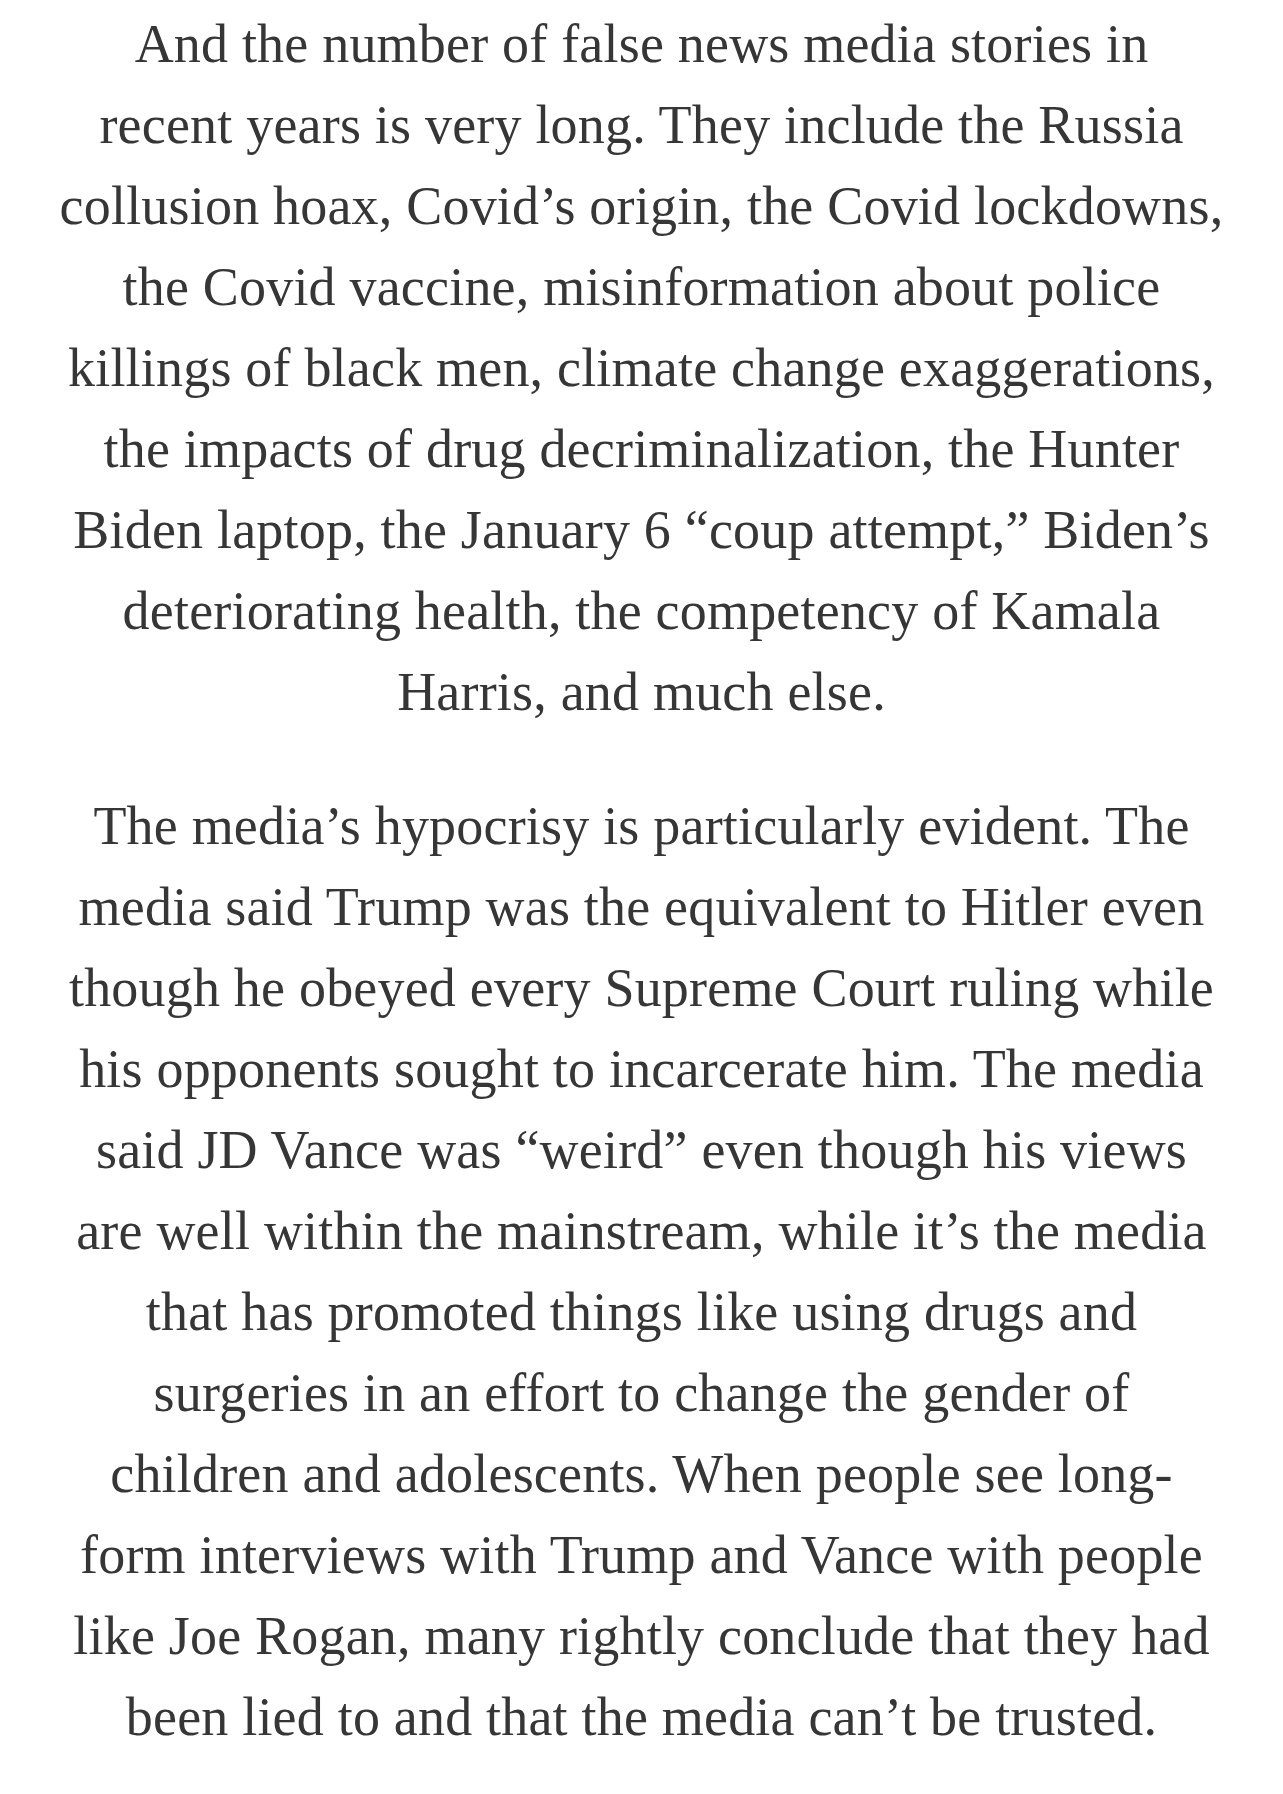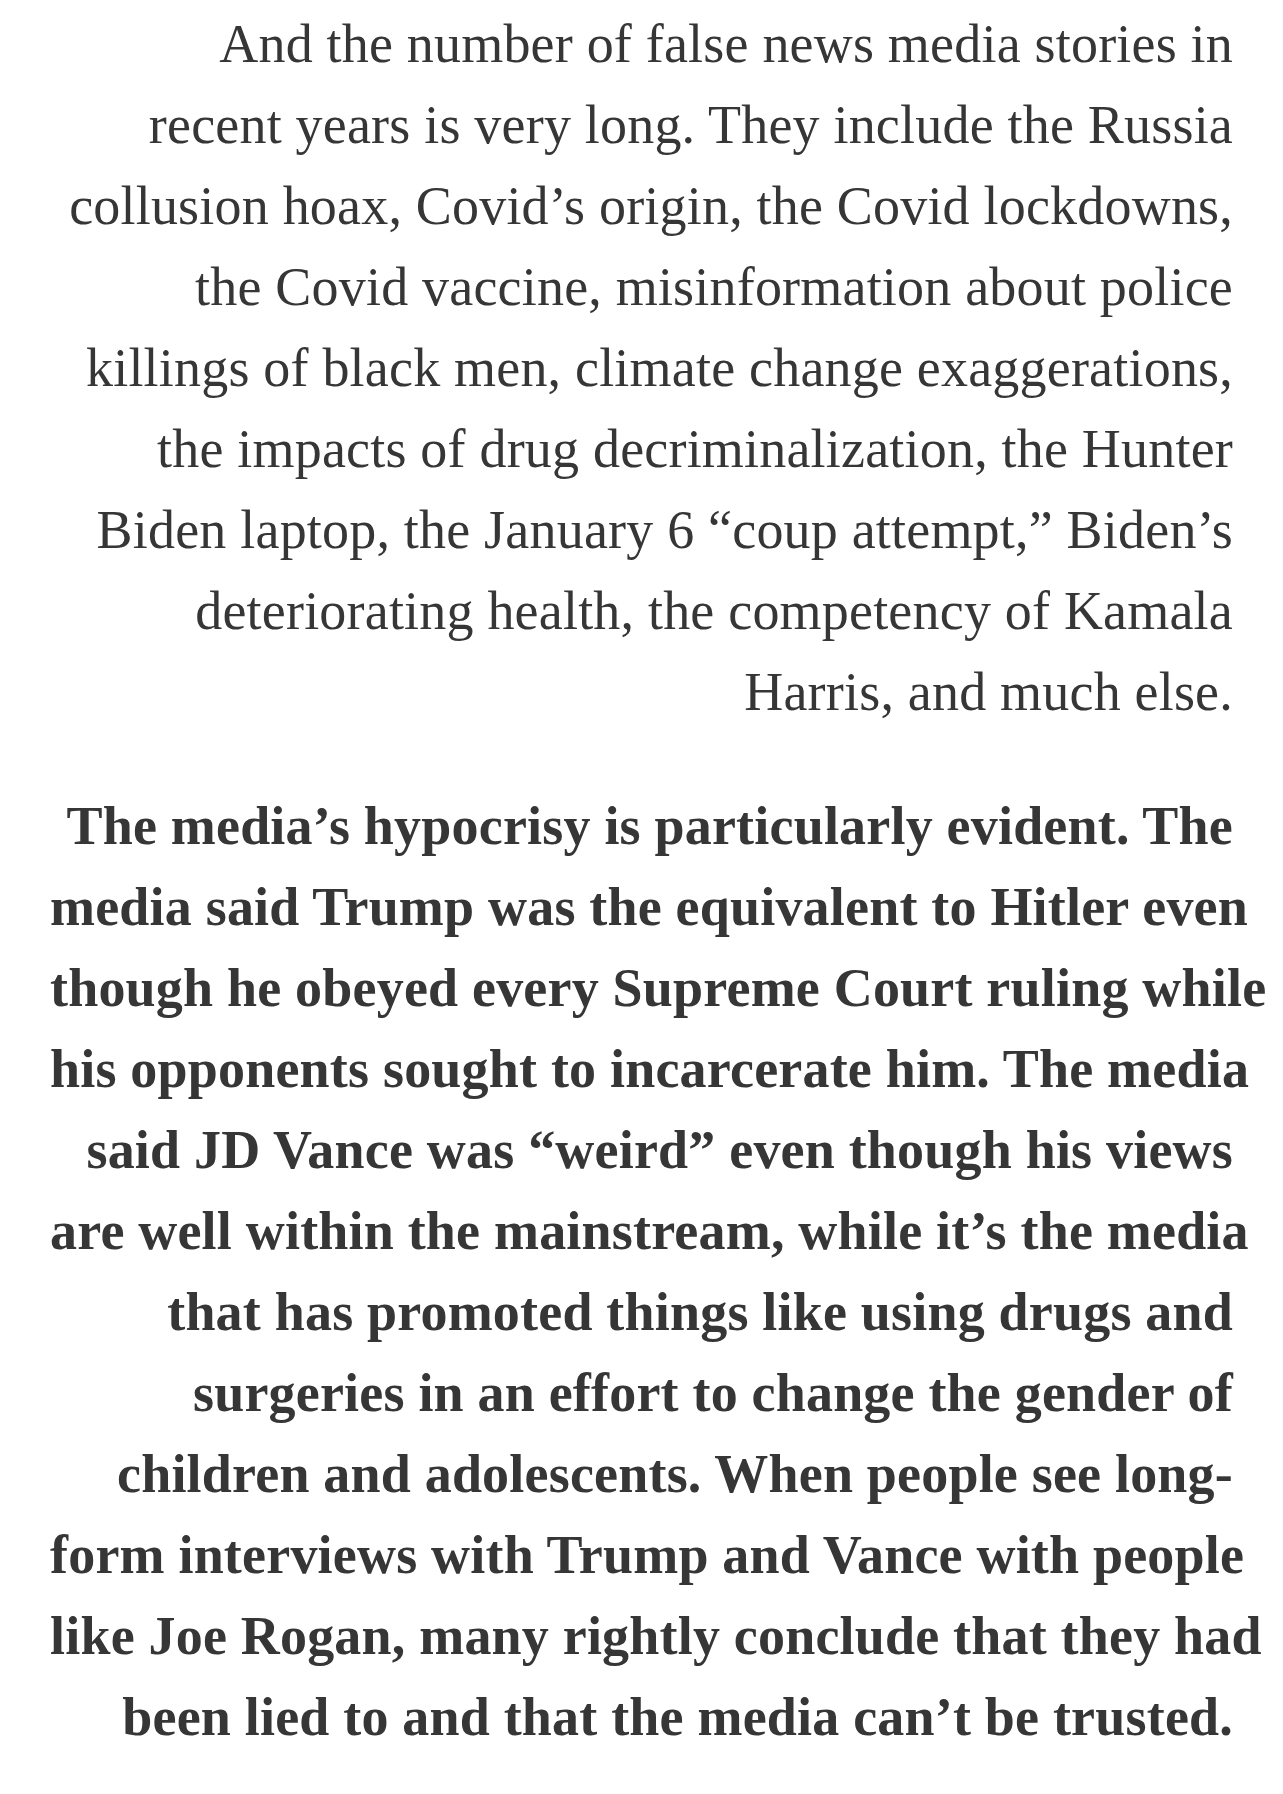--- a/index.html
+++ b/index.html
@@ -20,26 +20,25 @@
   main.article-body {
     padding: 4px 50px 36px 50px;
   }
   p.body-text {
     font-family: "Liberation Serif", "DejaVu Serif", serif;
     font-size: 54px;
     line-height: 81px;
     color: var(--text-color);
     margin: 0 0 53px 0;
     white-space: pre; 
-    text-align: right;
+    text-align: center;
     letter-spacing: 0.2px;
   }
   p.body-text:last-child {
     margin-bottom: 0;
-    font-weight: bold;
   }
 </style>
 </head>
 <body>
 
 <main class="article-body">
   <p class="body-text">And the number of false news media stories in
 recent years is very long. They include the Russia
 collusion hoax, Covid’s origin, the Covid lockdowns,
 the Covid vaccine, misinformation about police

